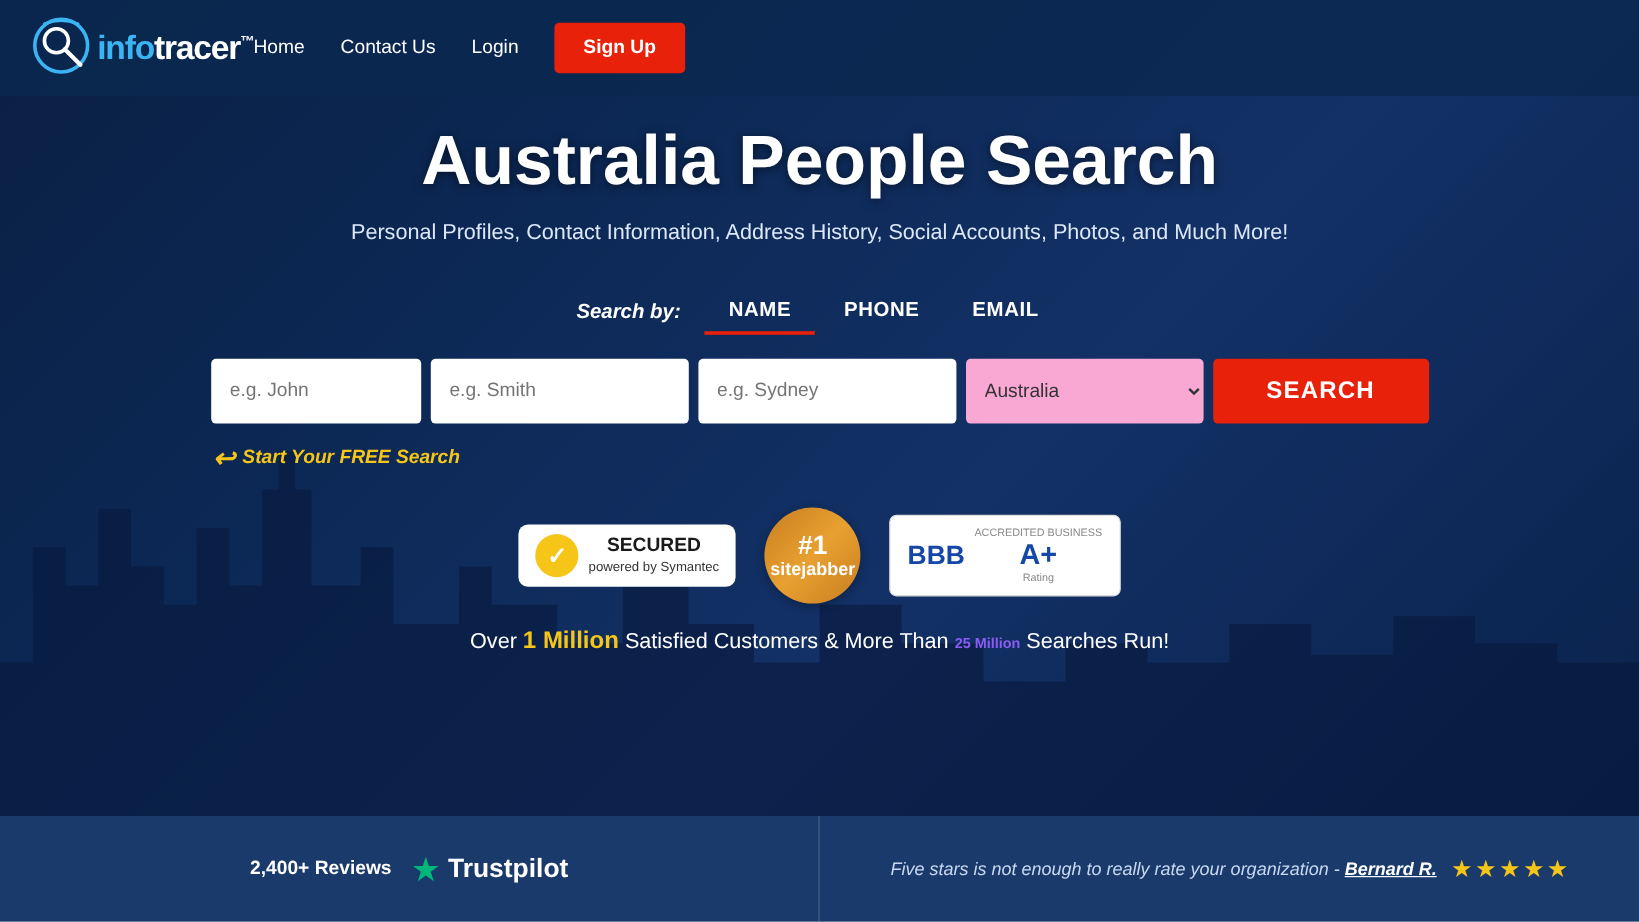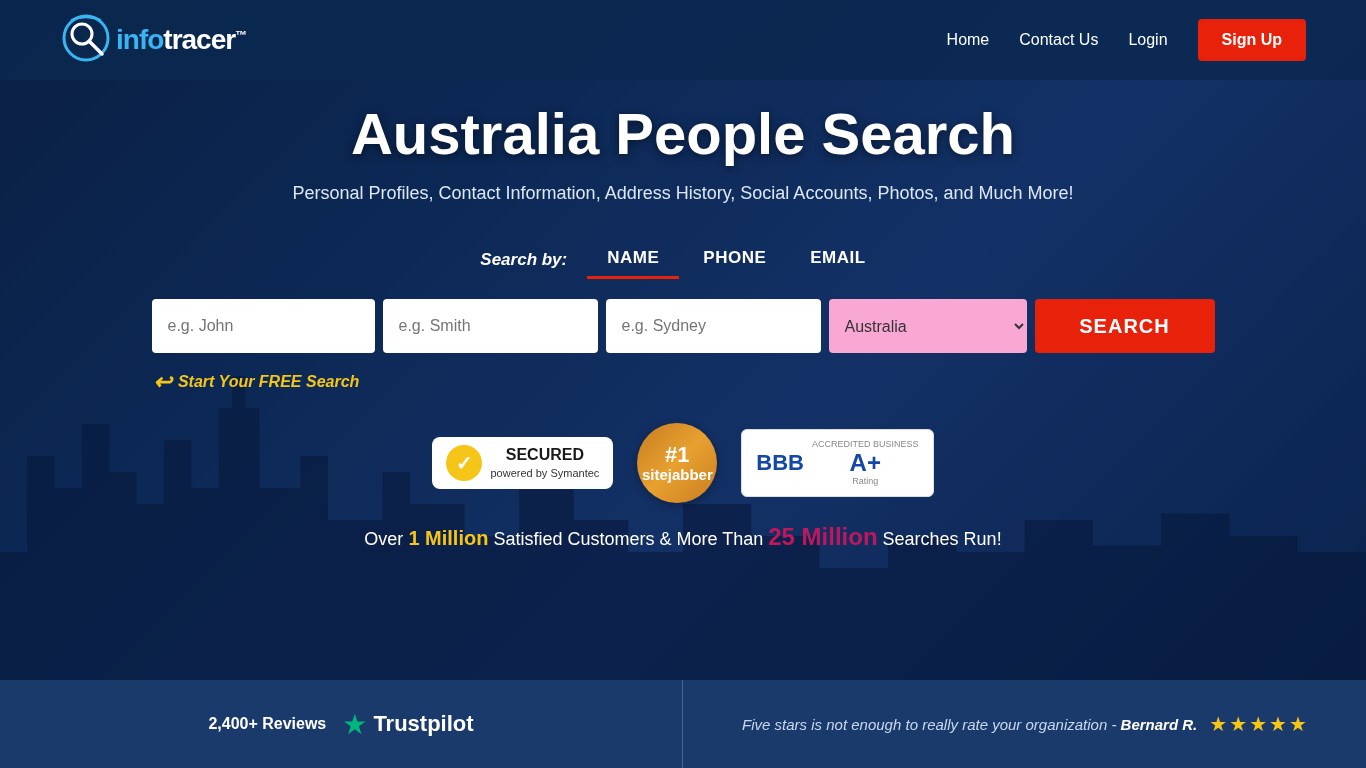--- a/index.html
+++ b/index.html
@@ -5,22 +5,21 @@
     * { margin: 0; padding: 0; box-sizing: border-box; }
     body { font-family: Arial, sans-serif; width: 1366px; height: 768px; overflow: hidden; }
 
     
     .header {
       position: absolute;
       top: 0; left: 0; right: 0;
       height: 80px;
       display: flex;
       align-items: center;
-      justify-content: space-between;
-      padding: 0 60px;
+      padding: 0 25px;
       z-index: 10;
       background: rgba(10, 40, 80, 0.85);
     }
     .logo {
       display: flex;
       align-items: center;
     }
     .logo-text {
       font-size: 28px;
       font-weight: bold;
@@ -144,21 +143,21 @@
     }
     .search-input {
       height: 54px;
       padding: 0 16px;
       font-size: 16px;
       border: none;
       border-radius: 4px;
       outline: none;
       color: #555;
     }
-    .input-first { width: 223px; }
+    .input-first { width: 175px; }
     .input-last { width: 215px; }
     .input-city { width: 215px; }
     .input-country {
       width: 198px;
       height: 54px;
       padding: 0 12px;
       font-size: 16px;
       border: none;
       border-radius: 4px;
       outline: none;
@@ -275,21 +274,21 @@
     .bbb-text .rating-label { font-size: 9px; color: #888; }
 
     
     .stats-text {
       color: white;
       font-size: 18px;
       margin-top: 20px;
       text-align: center;
     }
     .stats-text .highlight-yellow { color: #f5c518; font-weight: 700; font-size: 20px; }
-    .stats-text .highlight-orange { color: #be185d; font-weight: 700; font-size: 24px; }
+    .stats-text .highlight-orange { color: #8b5cf6; font-weight: 700; font-size: 12px; }
 
     
     .footer-bar {
       position: absolute;
       bottom: 0; left: 0; right: 0;
       height: 88px;
       background: #1a3a6b;
       display: flex;
       align-items: center;
     }
@@ -327,21 +326,21 @@
       align-items: center;
       justify-content: center;
       padding: 0 30px;
       gap: 12px;
     }
     .testimonial-text {
       color: #c8d8f0;
       font-size: 15px;
       font-style: italic;
     }
-    .testimonial-text strong { color: white; }
+    .testimonial-text strong { color: white; text-decoration: underline; }
     .stars {
       display: flex;
       gap: 2px;
     }
     .star { color: #f5c518; font-size: 20px; }
   </style>
 </head>
 <body>
 
 <header class="header">

